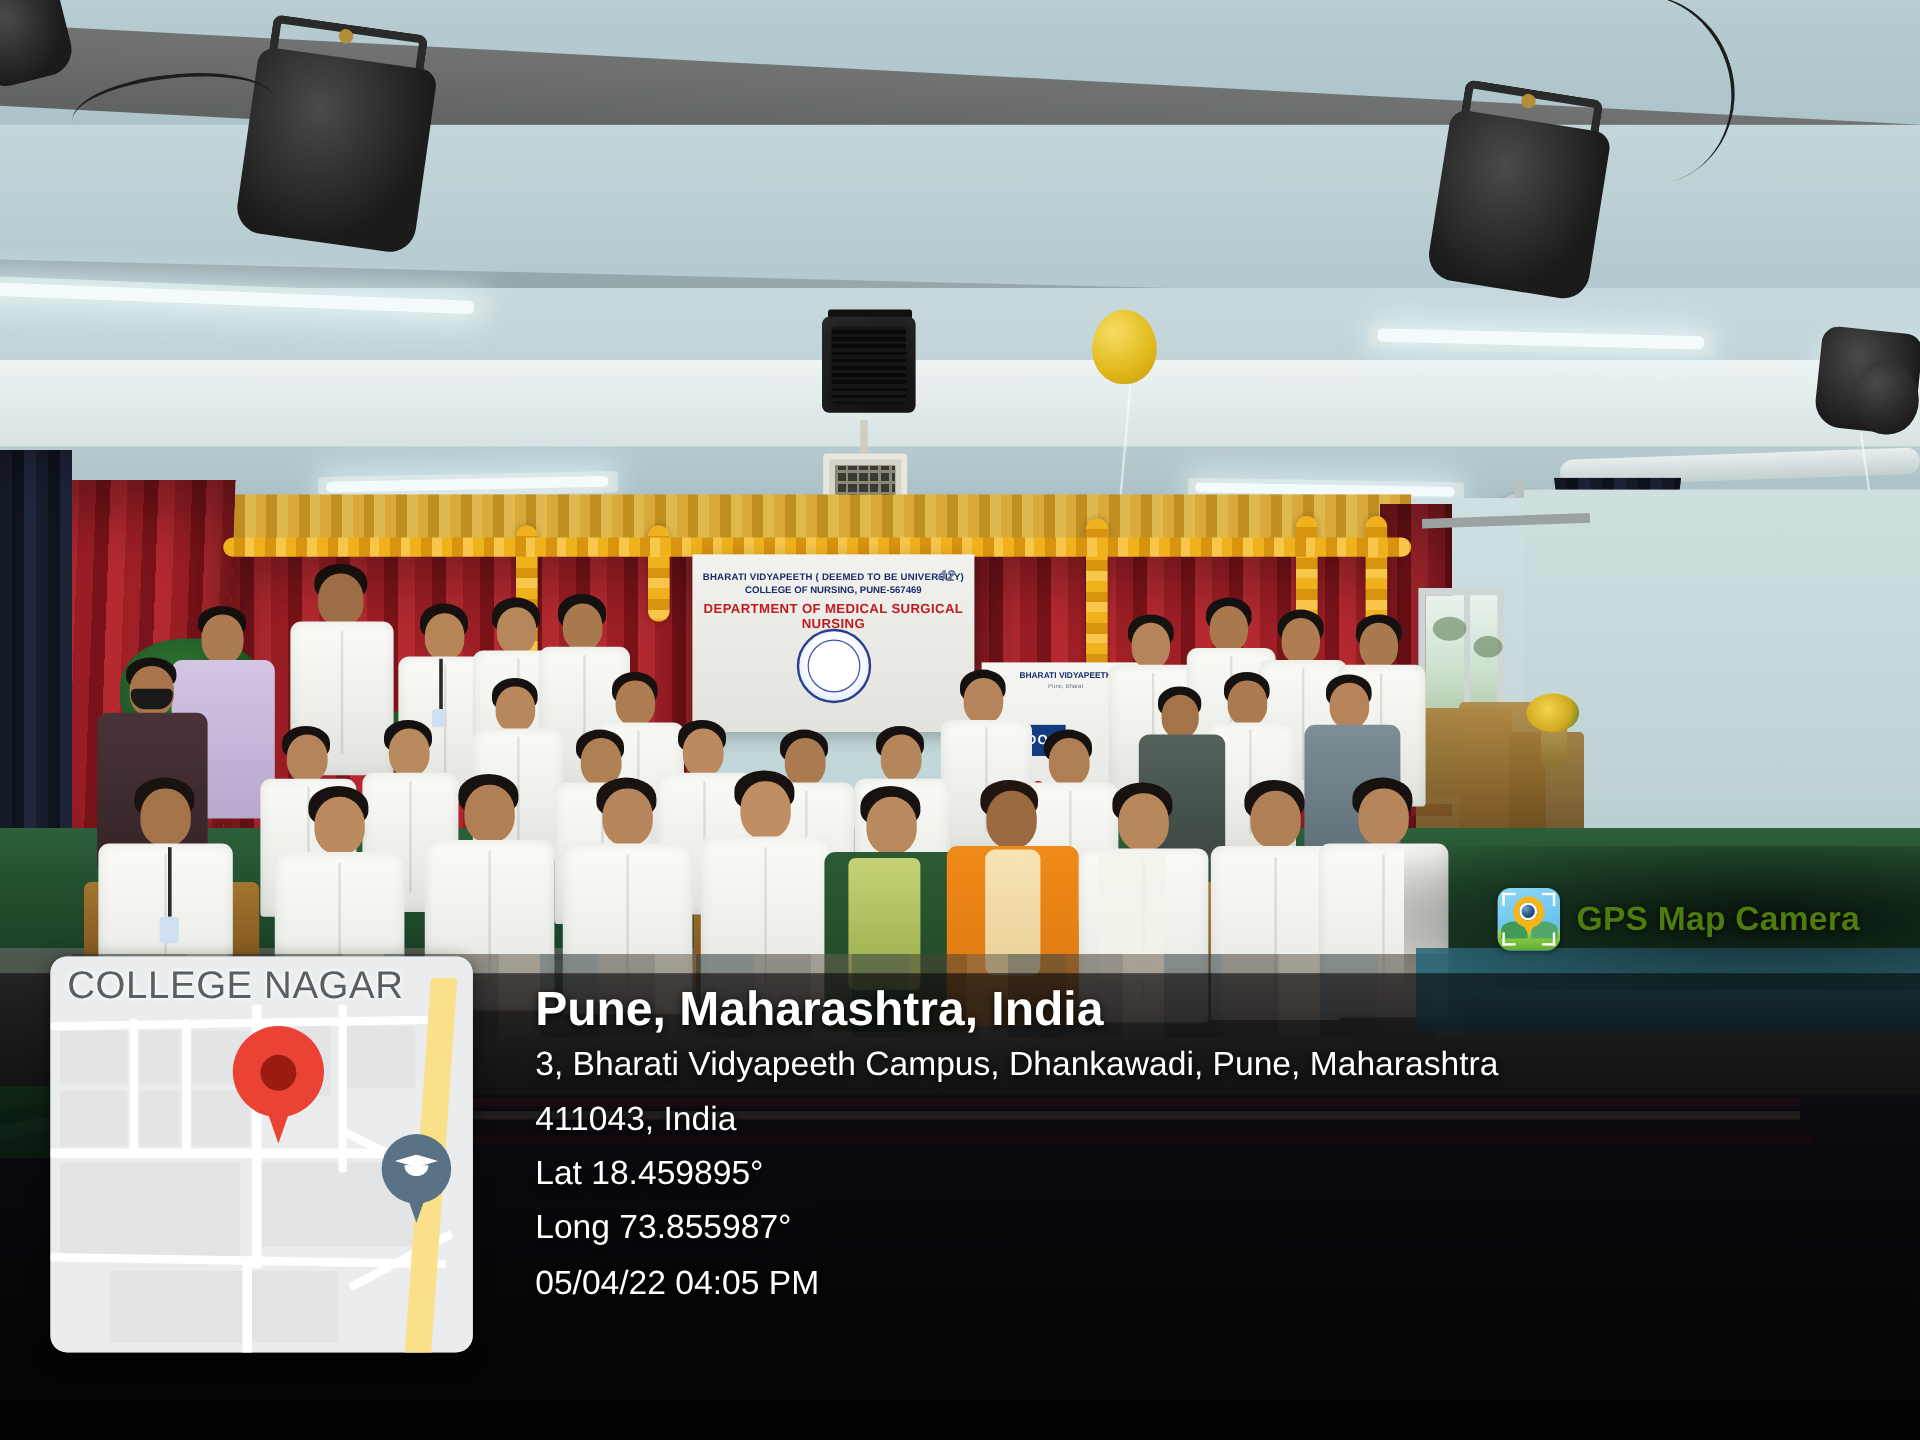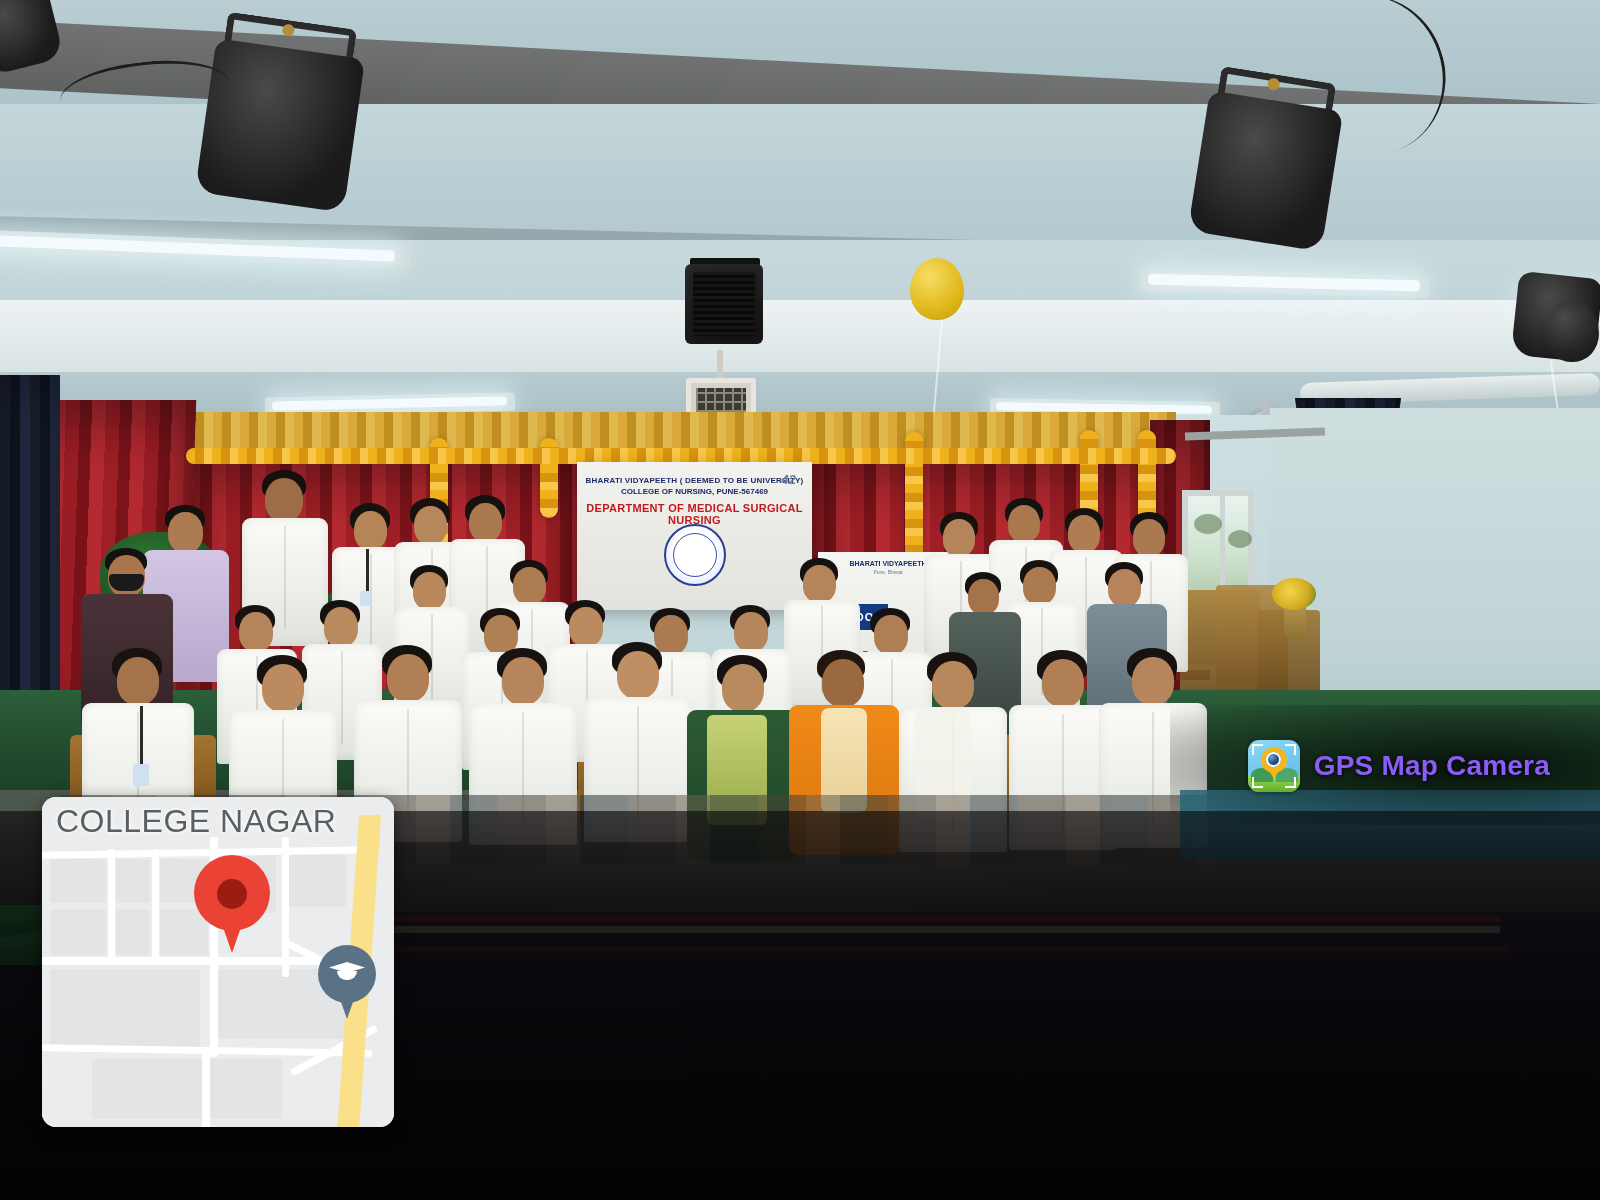--- a/index.html
+++ b/index.html
@@ -171,21 +171,21 @@
   .gps-logo .pin:after { content:""; position:absolute; left:50%; top:20px; margin-left:-7px;
       border-left:7px solid transparent; border-right:7px solid transparent; border-top:12px solid #f6b518; }
   .gps-logo .lens { position:absolute; left:50%; top:12px; width:15px; height:15px; margin-left:-7.5px;
       border-radius:50%; background:radial-gradient(circle at 35% 32%,#6ea5d8 0%,#26527f 45%,#12283f 100%);
       box-shadow:0 0 0 2px #fff inset; z-index:2; }
   .brk { position:absolute; width:11px; height:11px; border:2.5px solid #fff; }
   .brk.tl{left:4px;top:4px;border-right:none;border-bottom:none;}
   .brk.tr{right:4px;top:4px;border-left:none;border-bottom:none;}
   .brk.bl{left:4px;bottom:4px;border-right:none;border-top:none;}
   .brk.br{right:4px;bottom:4px;border-left:none;border-top:none;}
-  .gps-badge-label { color:#8b5cf6; font-size:28px; font-weight:bold; letter-spacing:.2px;
+  .gps-badge-label { color:#4d7c0f; font-size:28px; font-weight:bold; letter-spacing:.2px;
       text-shadow:0 1px 5px rgba(0,0,0,.85); white-space:nowrap; }
 
   .info-panel { position:absolute; left:0; right:0; bottom:0; top:811px;
       background:linear-gradient(180deg, rgba(8,6,8,.62) 0%, rgba(8,6,8,.80) 22%,
                  rgba(6,5,7,.92) 48%, rgba(4,3,5,.97) 78%, rgba(3,2,4,1) 100%); }
   .info-text { position:absolute; left:446px; top:818px; width:1110px; }
   .it-city { color:#fff; font-size:40px; font-weight:bold; line-height:1.16;
       text-shadow:0 2px 6px rgba(0,0,0,.9); }
   .it-line { color:#fff; font-size:28px; font-weight:normal; line-height:1.62;
       text-shadow:0 2px 6px rgba(0,0,0,.9); }
@@ -575,20 +575,28 @@
       <div class="brk tl"></div>
         <div class="brk tr"></div>
       <div class="brk bl"></div>
         <div class="brk br"></div>
     </div>
     <div class="gps-badge-label">GPS Map Camera</div>
   </div>
 
   <div class="info-panel"></div>
 
+  <div class="info-text">
+    <div class="it-city">Pune, Maharashtra, India</div>
+    <div class="it-line">3, Bharati Vidyapeeth Campus, Dhankawadi, Pune, Maharashtra</div>
+    <div class="it-line">411043, India</div>
+    <div class="it-line">Lat 18.459895°</div>
+    <div class="it-line">Long 73.855987°</div>
+    <div class="it-line">05/04/22 04:05 PM</div>
+  </div>
 
   <div class="map-card">
     <div class="map-bg"></div>
 
     <div class="blk" style="left:8px; top:62px; width:56px; height:44px;"></div>
     <div class="blk" style="left:8px; top:112px; width:56px; height:46px;"></div>
     <div class="blk" style="left:74px; top:62px; width:34px; height:44px;"></div>
     <div class="blk" style="left:74px; top:112px; width:34px; height:46px;"></div>
     <div class="blk" style="left:118px; top:62px; width:48px; height:44px;"></div>
     <div class="blk" style="left:118px; top:112px; width:48px; height:46px;"></div>

